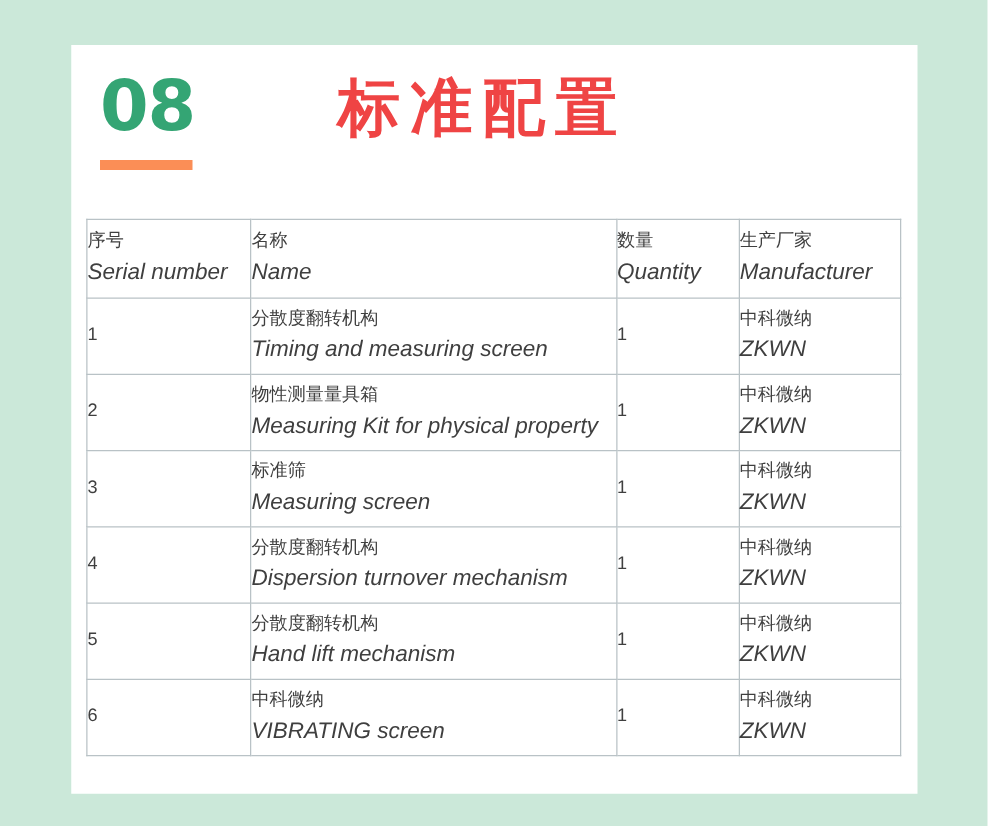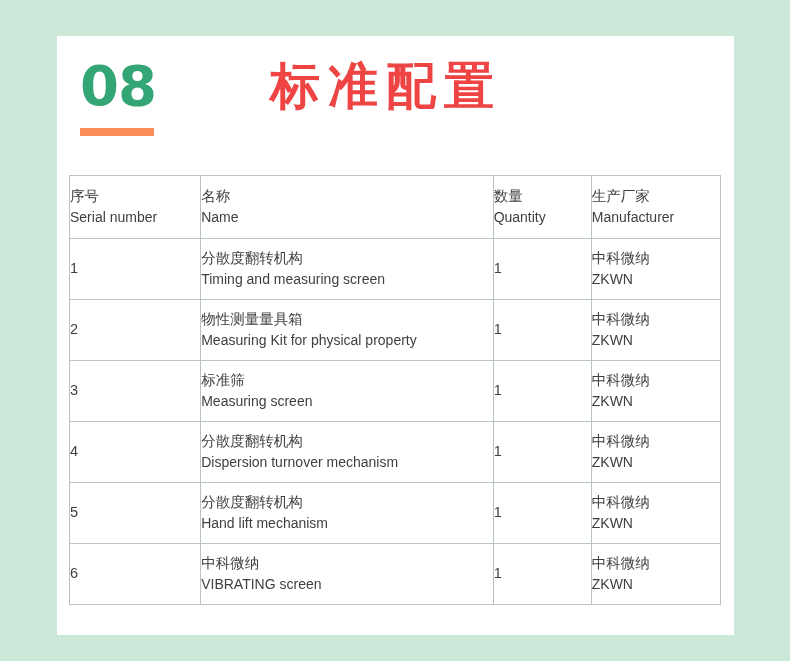--- a/index.html
+++ b/index.html
@@ -112,23 +112,24 @@
   .col-maker    { width: 129px; }
 
   .cn {
     display: block;
     font-size: 14.5px;
     line-height: 1.45;
     font-family: "DejaVu Sans", sans-serif;
   }
   .en {
     display: block;
-    font-size: 14px;
+    font-size: 18px;
     line-height: 1.45;
     font-family: "Liberation Sans", sans-serif;
+    font-style: italic;
   }
   .single {
     display: block;
     font-size: 14.5px;
     line-height: 1.45;
     font-family: "Liberation Sans", sans-serif;
   }
 </style>
 </head>
 <body>

